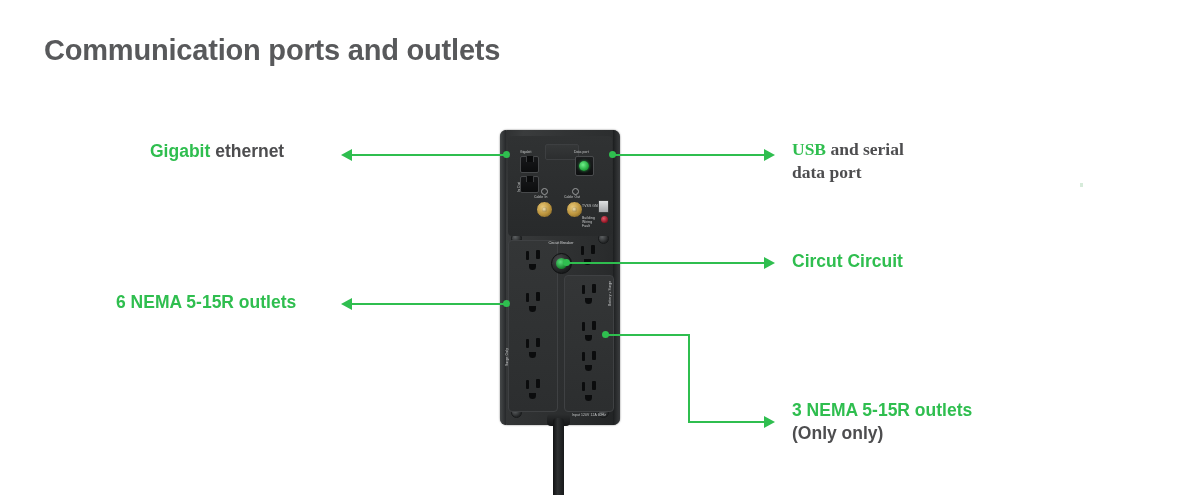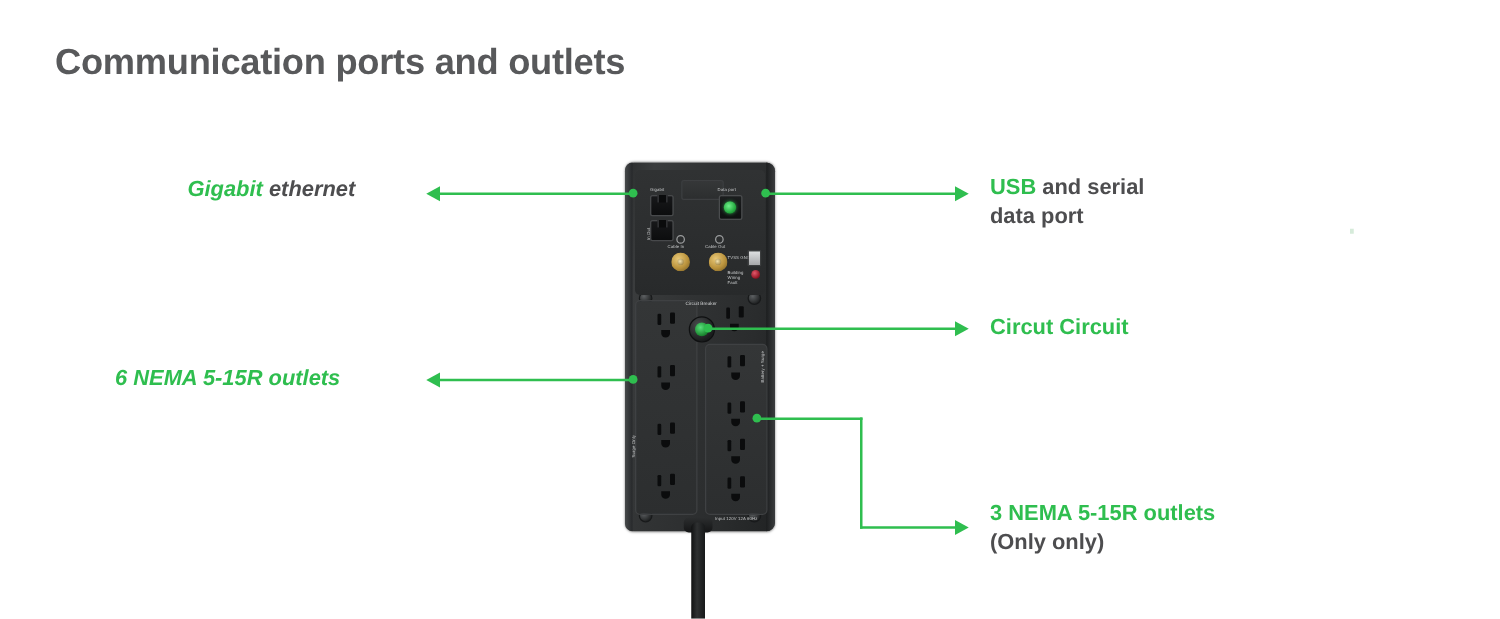--- a/index.html
+++ b/index.html
@@ -18,26 +18,26 @@
     font-size:29px;font-weight:bold;color:#58595b;
     letter-spacing:-0.2px;white-space:nowrap;
   }
 
   
   .label-block{position:absolute;font-size:17.5px;line-height:23px;white-space:nowrap;}
   .label-block .ln{display:block;}
   .g{color:#2fbe4f;font-weight:bold;}
   .d{color:#4d4d4f;font-weight:bold;}
   .label-right{text-align:left;}
-  .label-left{font-style:italic;}
+  .label-left{}
 
   #label-gigabit{left:150px;top:140px;}
-  #label-usb{left:792px;top:138px;}
+  #label-usb{left:792px;top:138px;font-family:Liberation Serif, serif;}
   #label-breaker{left:792px;top:250px;}
-  #label-nema6{left:92px;top:291px;}
+  #label-nema6{left:116px;top:291px;}
   #label-nema4{left:792px;top:399px;}
 
   
   .ln-h{position:absolute;height:2px;background:#2fbe4f;}
   .ln-v{position:absolute;width:2px;background:#2fbe4f;}
   .dot{position:absolute;width:7px;height:7px;border-radius:50%;background:#2fbe4f;}
   .arrow{position:absolute;width:0;height:0;}
   .arrow-left{border-top:6px solid transparent;border-bottom:6px solid transparent;border-right:11px solid #2fbe4f;}
   .arrow-right{border-top:6px solid transparent;border-bottom:6px solid transparent;border-left:11px solid #2fbe4f;}
 

